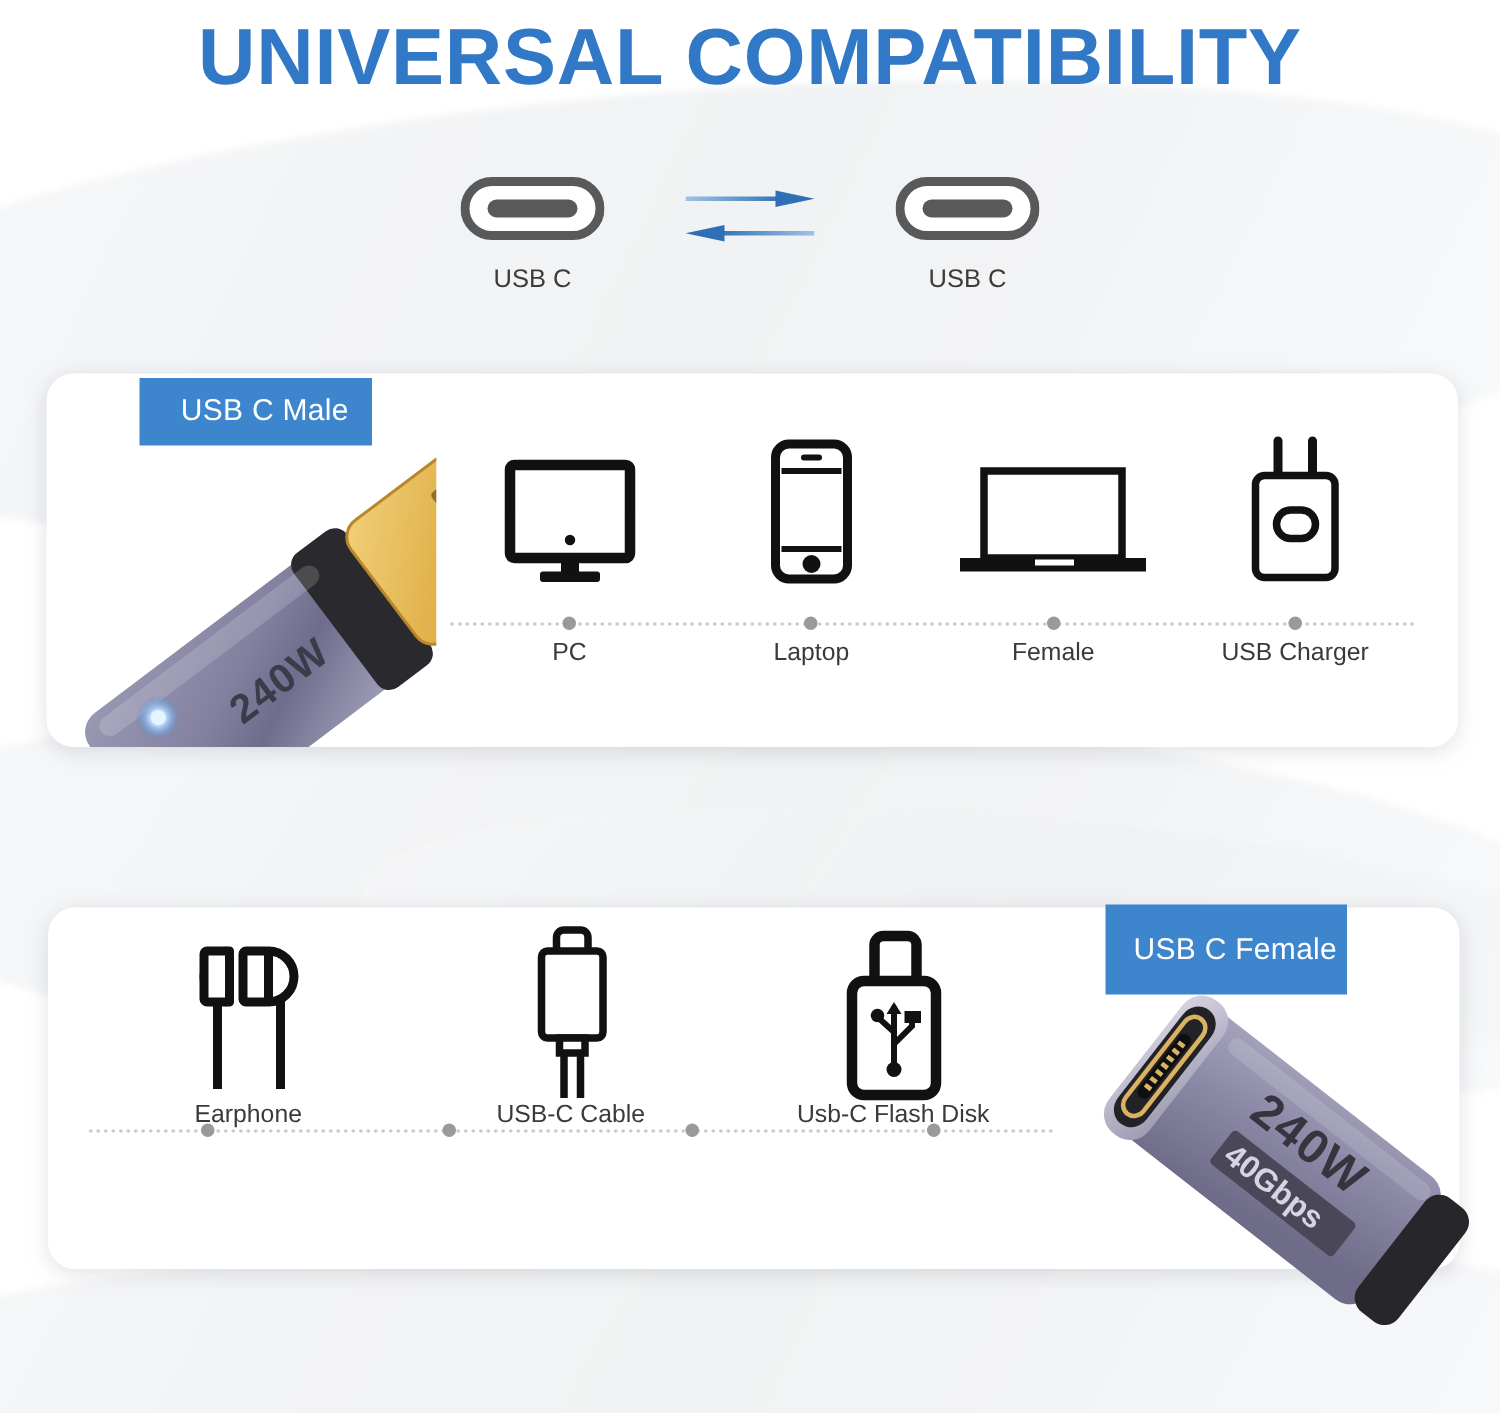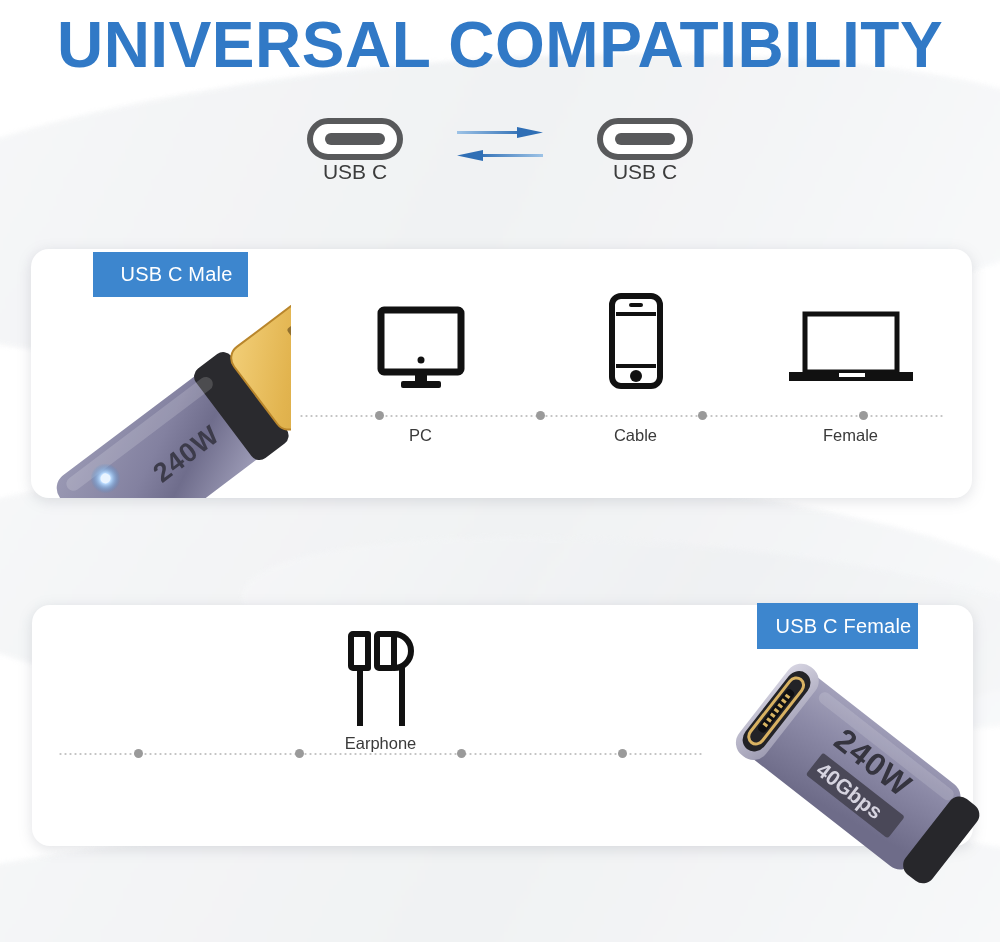--- a/index.html
+++ b/index.html
@@ -22,37 +22,37 @@
   }
   .sw1 { width:1300px; height:300px; left:-180px; top:60px; transform:rotate(-4deg); }
   .sw2 { width:1200px; height:260px; left:-120px; top:470px; transform:rotate(3deg); }
   .sw3 { width:1400px; height:240px; left:-250px; top:820px; transform:rotate(-2deg); }
   .sw4 { width:900px; height:180px; left:240px; top:545px; transform:rotate(5deg); opacity:.7;}
 
   
   .title {
     position:absolute; top:8px; left:0; width:100%;
     text-align:center;
-    font-size:64px;
+    font-size:53px;
     font-weight:bold;
     letter-spacing:.5px;
     color:#3179c6;
     z-index:3;
     white-space:nowrap;
     font-family:"Liberation Sans", sans-serif;
   }
 
   
   .header-row {
     position:absolute; top:118px; left:0; width:100%;
     display:flex; justify-content:center; align-items:flex-start;
     gap:0; z-index:3;
   }
   .hdr-item { width:180px; display:flex; flex-direction:column; align-items:center; }
-  .hdr-label { font-size:21px; color:#3c3c3c; }
+  .hdr-label { margin-top:16px; font-size:17px; color:#3c3c3c; }
   .hdr-arrows { width:110px; margin-top:8px; display:flex; flex-direction:column; align-items:center; gap:9px;}
 
   
   .card {
     position:absolute;
     background:#ffffff;
     border-radius:18px;
     box-shadow:0 3px 14px rgba(120,125,135,.22);
     z-index:2;
     overflow:hidden;
@@ -65,25 +65,25 @@
     position:absolute;
     background:#3d86ce;
     color:#ffffff;
     font-size:20px;
     display:flex; align-items:center; justify-content:center;
     z-index:6;
     letter-spacing:.2px;
     padding-left:12px;
   }
   .badge-male   { left:93px;  top:252px; width:155px; height:45px; }
-  .badge-female { left:757px; top:603px; width:161px; height:46px; }
+  .badge-female { left:737px; top:603px; width:161px; height:60px; }
 
   
   .icon-grid { position:absolute; display:flex; z-index:4; }
-  .grid-top    { left:313px; top:278px; width:645px; }
+  .grid-top    { left:299px; top:278px; width:645px; }
   .grid-bottom { left:58px;  top:614px; width:645px; }
 
   .col { flex:1; display:flex; flex-direction:column; align-items:center; }
   .icon-box { height:112px; display:flex; align-items:flex-end; justify-content:center; }
   .grid-bottom .icon-box { height:120px; }
   .col-label { font-size:16.5px; color:#3a3a3a; white-space:nowrap; }
   .grid-top .col-label { margin-top:36px; }
   .grid-bottom .col-label { }
 
   
@@ -232,34 +232,45 @@
   <div class="col">
     <div class="icon-box">
       <svg width="56" height="98" viewBox="0 0 56 98">
         <rect x="4" y="4" width="48" height="90" rx="9" fill="#fff" stroke="#111" stroke-width="6"></rect>
         <line x1="8" y1="22" x2="48" y2="22" stroke="#111" stroke-width="4"></line>
         <line x1="8" y1="74" x2="48" y2="74" stroke="#111" stroke-width="4"></line>
         <rect x="21" y="11" width="14" height="4" rx="2" fill="#111"></rect>
         <circle cx="28" cy="84" r="6" fill="#111"></circle>
       </svg>
     </div>
-    <div class="col-label">Cable</div>
+    <div class="col-label">Laptop</div>
   </div>
 
   <div class="col">
     <div class="icon-box">
       <svg width="128" height="82" viewBox="0 0 128 82">
         <rect x="18" y="6" width="92" height="58" fill="#fff" stroke="#111" stroke-width="5"></rect>
         <rect x="2" y="64" width="124" height="9" fill="#111"></rect>
         <rect x="52" y="65" width="26" height="4" fill="#fff"></rect>
       </svg>
     </div>
     <div class="col-label">Female</div>
   </div>
 
+  <div class="col">
+    <div class="icon-box">
+      <svg width="72" height="100" viewBox="0 0 72 100">
+        <line x1="25" y1="4" x2="25" y2="28" stroke="#111" stroke-width="6" stroke-linecap="round"></line>
+        <line x1="48" y1="4" x2="48" y2="28" stroke="#111" stroke-width="6" stroke-linecap="round"></line>
+        <rect x="10" y="27" width="53" height="68" rx="6" fill="#fff" stroke="#111" stroke-width="5"></rect>
+        <rect x="24" y="50" width="26" height="19" rx="9.5" fill="#fff" stroke="#111" stroke-width="5"></rect>
+      </svg>
+    </div>
+    <div class="col-label">USB Charger</div>
+  </div>
 </div>
 
 <div class="dotline dl-top">
   <div class="line"></div>
   <div class="dot" style="left:12.5%"></div>
   <div class="dot" style="left:37.5%"></div>
   <div class="dot" style="left:62.5%"></div>
   <div class="dot" style="left:87.5%"></div>
 </div>
 
@@ -276,22 +287,52 @@
         <rect x="13" y="8" width="17" height="34" rx="2" fill="#fff" stroke="#111" stroke-width="6"></rect>
         <line x1="22" y1="42" x2="22" y2="100" stroke="#111" stroke-width="6"></line>
         <path d="M56 8 A17 17 0 0 1 56 42 L56 8 Z" fill="#fff" stroke="#111" stroke-width="6" stroke-linejoin="round"></path>
         <rect x="39" y="8" width="17" height="34" rx="2" fill="#fff" stroke="#111" stroke-width="6"></rect>
         <line x1="64" y1="42" x2="64" y2="100" stroke="#111" stroke-width="6"></line>
       </svg>
     </div>
     <div class="col-label">Earphone</div>
   </div>
 
-
-
+  <div class="col">
+    <div class="icon-box">
+      <svg width="58" height="118" viewBox="0 0 58 118">
+        <rect x="19" y="4" width="21" height="16" rx="5" fill="#fff" stroke="#111" stroke-width="5"></rect>
+        <rect x="9" y="18" width="41" height="58" rx="4" fill="#fff" stroke="#111" stroke-width="5"></rect>
+        <rect x="21" y="76" width="17" height="10" fill="#fff" stroke="#111" stroke-width="5"></rect>
+        <line x1="24" y1="86" x2="24" y2="116" stroke="#111" stroke-width="5"></line>
+        <line x1="35" y1="86" x2="35" y2="116" stroke="#111" stroke-width="5"></line>
+      </svg>
+    </div>
+    <div class="col-label">USB-C Cable</div>
+  </div>
+
+
+  <div class="col">
+    <div class="icon-box">
+      <svg width="74" height="114" viewBox="0 0 74 114">
+        <rect x="24" y="4" width="28" height="34" rx="6" fill="#fff" stroke="#111" stroke-width="7"></rect>
+        <rect x="9" y="34" width="56" height="76" rx="8" fill="#fff" stroke="#111" stroke-width="7"></rect>
+        <g stroke="#111" stroke-width="4" fill="none" stroke-linecap="round">
+          <line x1="37" y1="52" x2="37" y2="92"></line>
+          <path d="M37 68 L26 58"></path>
+          <path d="M37 76 L49 64 L49 58"></path>
+        </g>
+        <path d="M37 48 L32 56 L42 56 Z" fill="#111"></path>
+        <circle cx="37" cy="93" r="5" fill="#111"></circle>
+        <circle cx="26" cy="57" r="4.5" fill="#111"></circle>
+        <rect x="44" y="54" width="11" height="8" fill="#111"></rect>
+      </svg>
+    </div>
+    <div class="col-label">Usb-C Flash Disk</div>
+  </div>
 </div>
 
 <div class="dotline dl-bottom">
   <div class="line"></div>
   <div class="dot" style="left:12.5%"></div>
   <div class="dot" style="left:37.5%"></div>
   <div class="dot" style="left:62.5%"></div>
   <div class="dot" style="left:87.5%"></div>
 </div>
 

